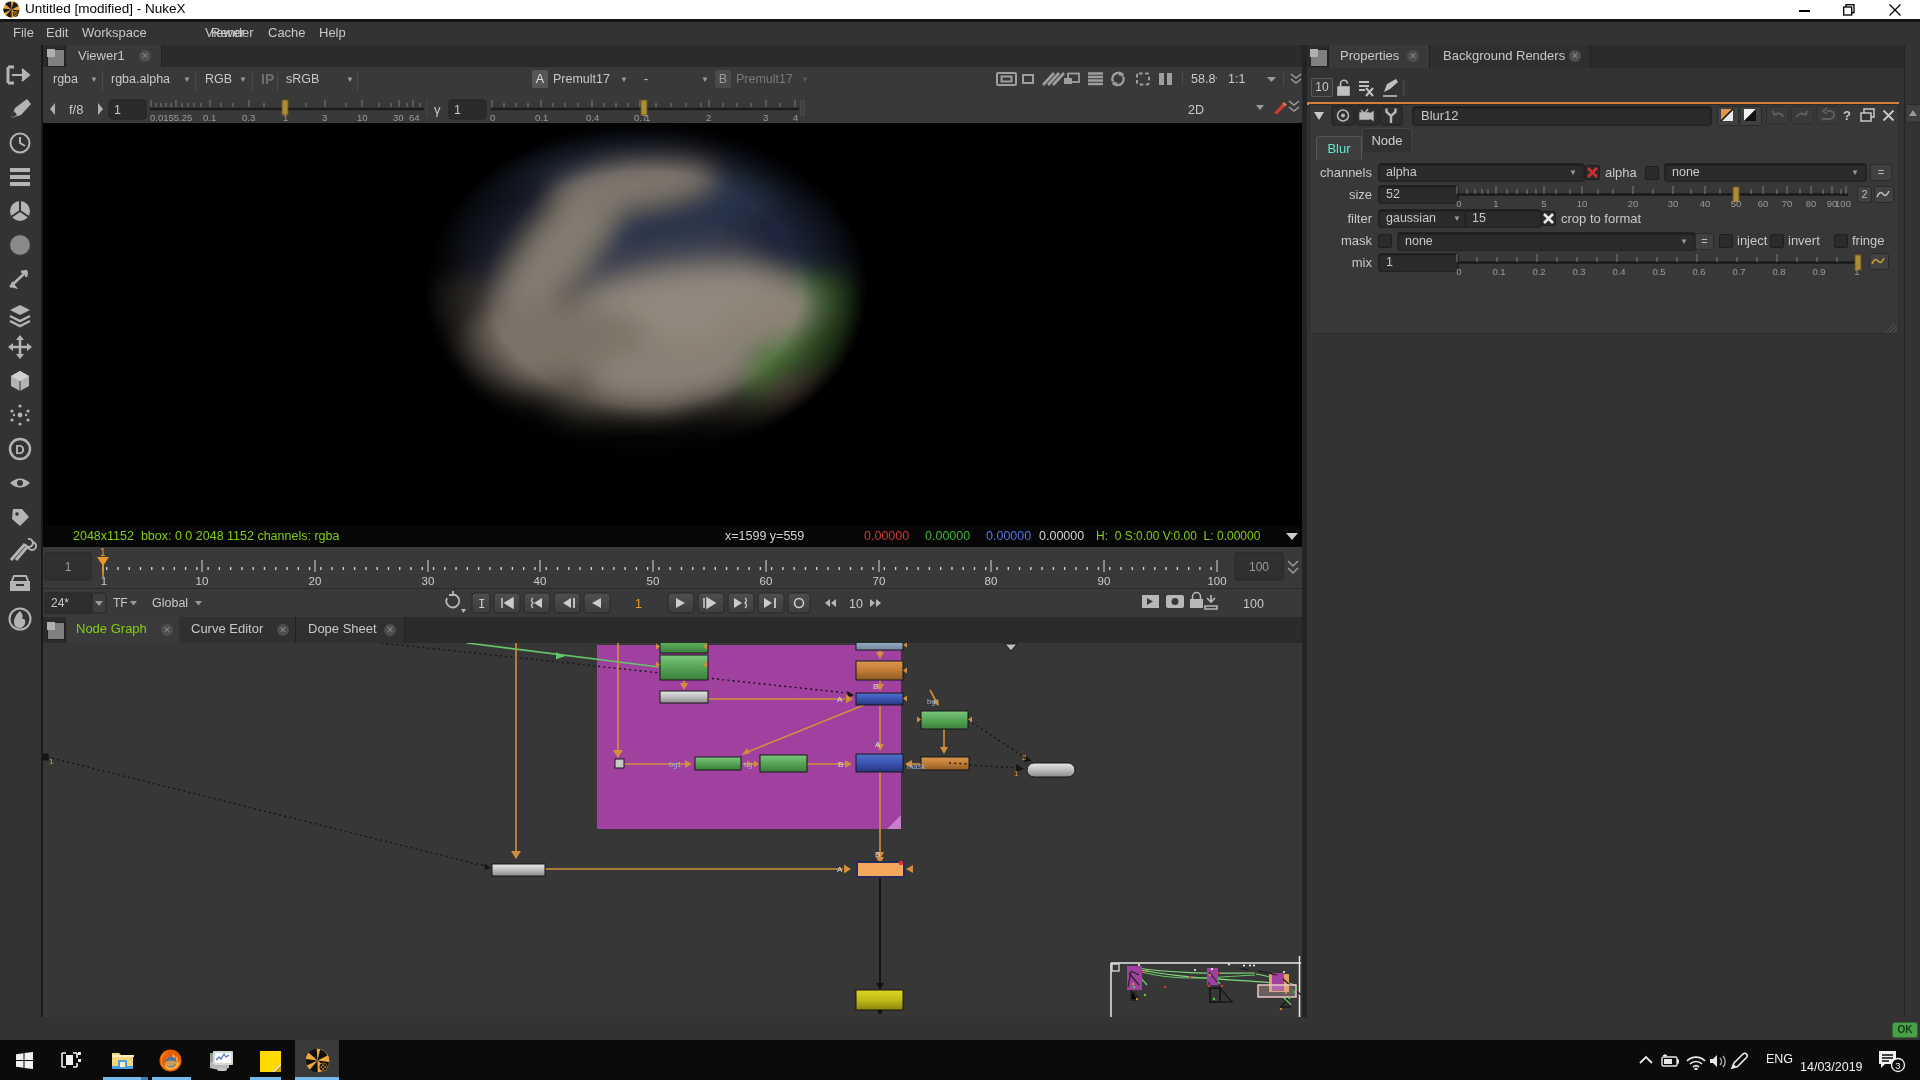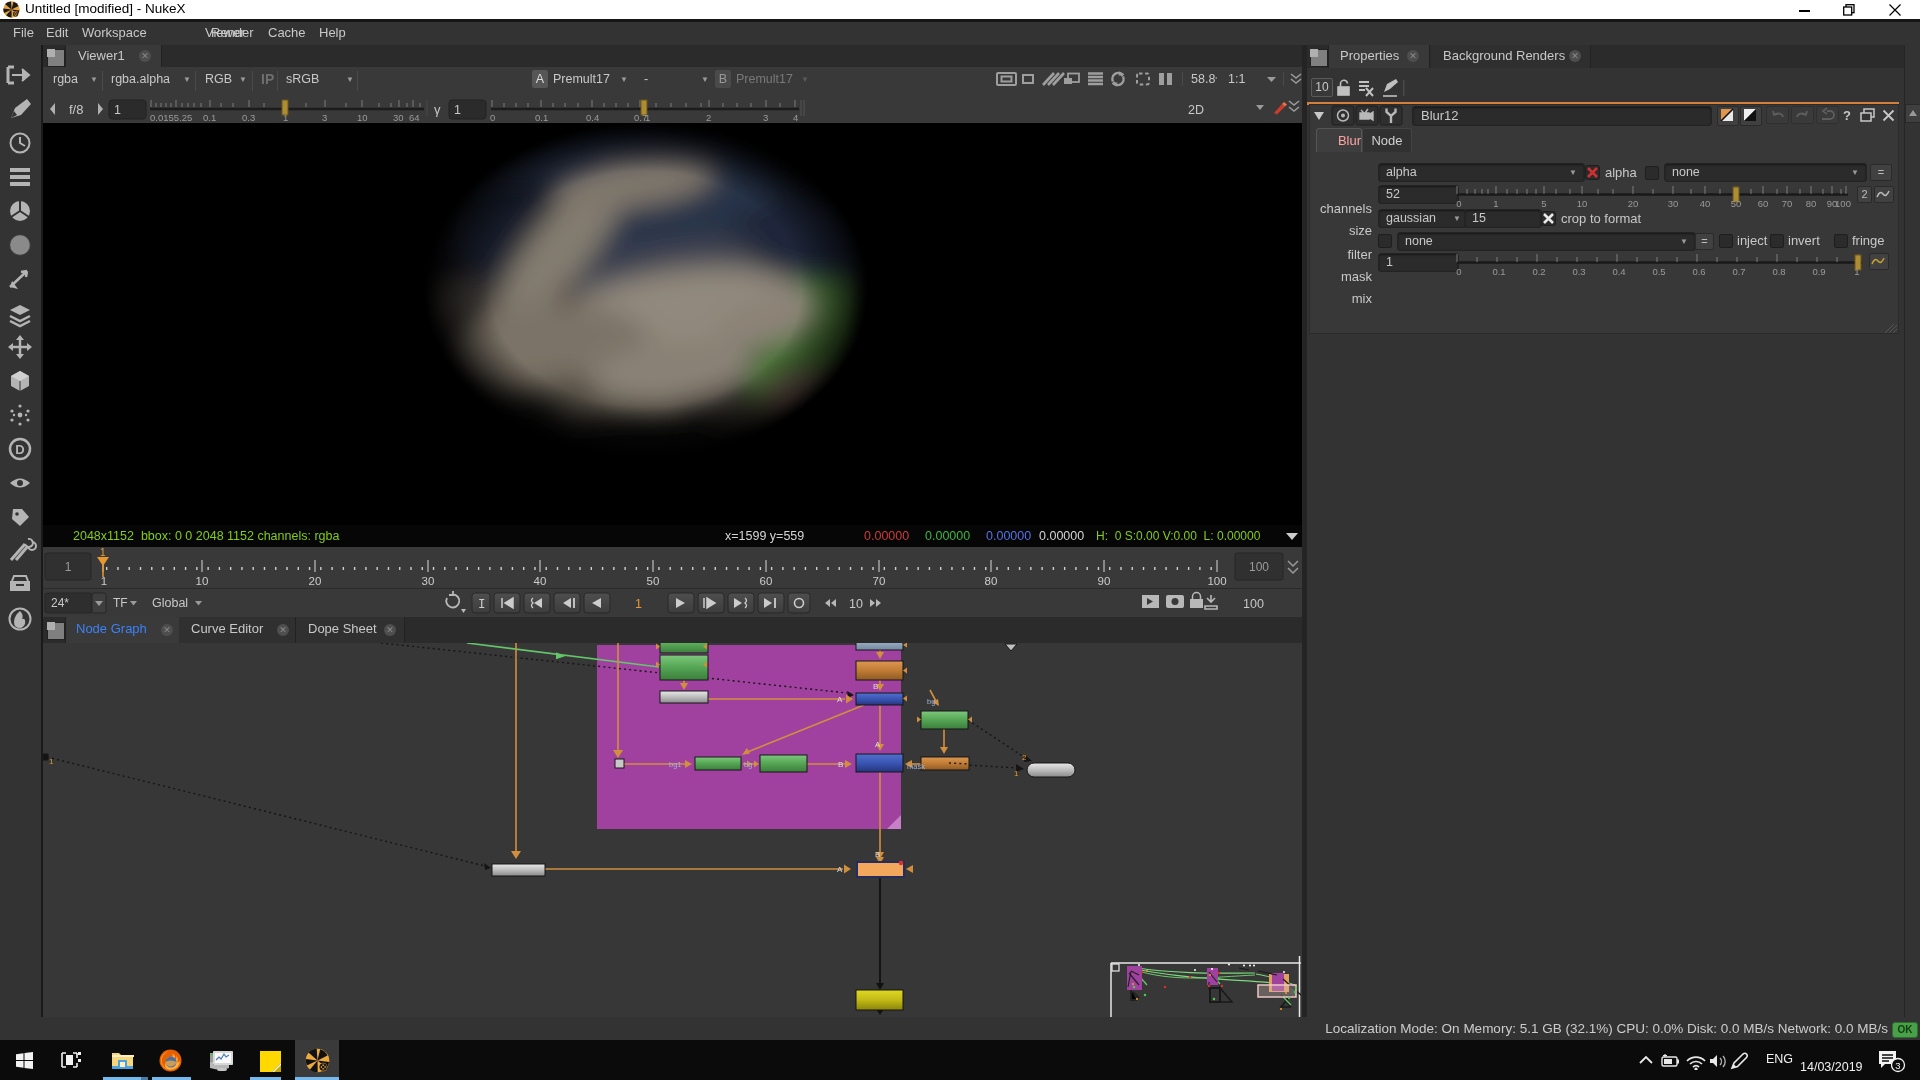--- a/index.html
+++ b/index.html
@@ -6,21 +6,21 @@
   body{width:1920px;height:1080px;position:relative;overflow:hidden;
        font-family:"Liberation Sans",sans-serif;-webkit-font-smoothing:antialiased;}
   .abs{position:absolute;}
   .txt{color:#c8c8c8;font-size:13px;white-space:nowrap;}
   .sep{position:absolute;width:1px;background:#4a4a4a;}
   .dd{position:absolute;color:#c8c8c8;font-size:12.5px;white-space:nowrap;}
   .caret{color:#9a9a9a;font-size:8px;}
   .inbox{position:absolute;background:#2b2b2b;border:1px solid #232323;border-radius:3px;
          box-shadow:inset 0 1px 2px rgba(0,0,0,.5);color:#c8c8c8;font-size:12.5px;}
   .cb{position:absolute;width:12px;height:12px;background:#2b2b2b;border:1px solid #1e1e1e;border-radius:2px;}
-  .lbl{position:absolute;color:#c8c8c8;font-size:13px;text-align:right;white-space:nowrap;margin-top:36px;}
+  .lbl{position:absolute;color:#c8c8c8;font-size:13px;text-align:right;white-space:nowrap;}
 </style>
 </head>
 <body>
 
 <div class="abs" style="left:0;top:0;width:1920px;height:19px;background:#ffffff;">
   <svg class="abs" style="left:3px;top:1px" width="17" height="17" viewBox="0 0 17 17">
     <circle cx="8.5" cy="8.5" r="8.2" fill="#e8a33c"></circle>
     <path d="M8.5 8.5 L2 3 A8.2 8.2 0 0 1 8 0.4 Z" fill="#1a1a1a"></path>
     <path d="M8.5 8.5 L15.5 5 A8.2 8.2 0 0 0 10.5 0.7 Z" fill="#1a1a1a"></path>
     <path d="M8.5 8.5 L1.2 12 A8.2 8.2 0 0 1 0.3 7.5 Z" fill="#1a1a1a"></path>
@@ -397,21 +397,21 @@
       </g>
       <text x="1200" y="19" fill="#c8c8c8" font-size="12.5" font-family="Liberation Sans">100</text>
     </svg>
   </div>
 </div>
 
 <div class="abs" style="left:43px;top:617px;width:1259px;height:26px;background:#2b2b2b;" id="ngtabs">
   <div class="abs" style="left:4px;top:5px;width:16px;height:16px;background:#808080;border:1px solid #222;"></div>
   <div class="abs" style="left:4px;top:5px;width:8px;height:8px;background:#b0b0b0;"></div>
   <div class="abs" style="left:22px;top:0;width:113px;height:26px;background:#3a3a3a;border-left:1px solid #222;border-right:1px solid #222;"></div>
-  <div class="abs" style="left:33px;top:4px;color:#3b82f6;font-size:13px;">Node Graph</div>
+  <div class="abs" style="left:33px;top:4px;color:#84cc16;font-size:13px;">Node Graph</div>
   <div class="abs" style="left:118px;top:7px;width:12px;height:12px;border-radius:6px;background:#4e4e4e;color:#8a8a8a;font-size:9px;text-align:center;line-height:12px;">✕</div>
   <div class="abs" style="left:136px;top:0;width:116px;height:26px;background:#303030;border-right:1px solid #222;"></div>
   <div class="abs txt" style="left:148px;top:4px;">Curve Editor</div>
   <div class="abs" style="left:234px;top:7px;width:12px;height:12px;border-radius:6px;background:#4e4e4e;color:#8a8a8a;font-size:9px;text-align:center;line-height:12px;">✕</div>
   <div class="abs" style="left:253px;top:0;width:108px;height:26px;background:#303030;border-right:1px solid #222;"></div>
   <div class="abs txt" style="left:265px;top:4px;">Dope Sheet</div>
   <div class="abs" style="left:341px;top:7px;width:12px;height:12px;border-radius:6px;background:#4e4e4e;color:#8a8a8a;font-size:9px;text-align:center;line-height:12px;">✕</div>
 </div>
 <div class="abs" style="left:43px;top:643px;width:1259px;height:374px;background:#373737;overflow:hidden;" id="nodegraph">
 <svg width="1259" height="374" viewBox="0 0 1259 374" style="position:absolute;left:0;top:0;">
@@ -690,21 +690,21 @@
   </svg>
   <div class="abs" style="left:536px;top:63px;color:#c8c8c8;font-size:13px;font-weight:bold;">?</div>
   <svg class="abs" style="left:553px;top:63px;" width="16" height="15" viewBox="0 0 16 15">
     <rect x="4" y="1" width="10" height="8" fill="none" stroke="#c8c8c8" stroke-width="1.5"></rect>
     <rect x="1" y="5" width="10" height="8" fill="#333" stroke="#c8c8c8" stroke-width="1.5"></rect>
   </svg>
   <svg class="abs" style="left:575px;top:64px;" width="13" height="13" viewBox="0 0 13 13">
     <path d="M1.5 1.5 L11.5 11.5 M11.5 1.5 L1.5 11.5" stroke="#c8c8c8" stroke-width="1.8"></path>
   </svg>
 
-  <div class="abs" style="left:9px;top:83px;width:44px;height:23px;background:#3e3e3e;border:1px solid #555;border-bottom:none;border-radius:3px 3px 0 0;color:#fca5a5;font-size:13px;text-align:right;line-height:23px;">Blur</div>
+  <div class="abs" style="left:9px;top:91px;width:44px;height:23px;background:#3e3e3e;border:1px solid #555;border-bottom:none;border-radius:3px 3px 0 0;color:#5eead4;font-size:13px;text-align:center;line-height:23px;">Blur</div>
   <div class="abs" style="left:55px;top:83px;width:48px;height:23px;background:#313131;border:1px solid #444;border-bottom:none;border-radius:3px 3px 0 0;color:#d0d0d0;font-size:13px;text-align:center;line-height:23px;">Node</div>
 
   <div class="lbl" style="left:0;top:120px;width:65px;">channels</div>
   <div class="inbox" style="left:71px;top:118px;width:198px;height:17px;line-height:17px;padding-left:7px;">alpha<span style="position:absolute;right:7px;color:#9a9a9a;font-size:8px;">▼</span></div>
   <svg class="abs" style="left:278px;top:120px;" width="15" height="15" viewBox="0 0 15 15">
     <rect x="0.5" y="0.5" width="14" height="14" rx="2" fill="#2b2b2b" stroke="#1e1e1e"></rect>
     <path d="M3 3 L12 12 M12 3 L3 12" stroke="#d03030" stroke-width="2.6"></path>
   </svg>
   <div class="abs txt" style="left:298px;top:120px;">alpha</div>
   <div class="cb" style="left:338px;top:121px;"></div>
@@ -794,21 +794,20 @@
     <path d="M6 9 L14 1 M10 9 L14 5 M2 9 L11 0" stroke="#555" stroke-width="1"></path>
   </svg>
 
   <div class="abs" style="left:597px;top:0;width:16px;height:972px;background:#333;border-left:1px solid #262626;"></div>
   <div class="abs" style="left:598px;top:59px;width:14px;height:17px;background:#3f3f3f;border:1px solid #2a2a2a;">
     <div class="abs" style="left:3px;top:5px;width:0;height:0;border-left:4px solid transparent;border-right:4px solid transparent;border-bottom:6px solid #999;"></div>
   </div>
 </div>
 
 <div class="abs" style="left:0;top:1017px;width:1920px;height:23px;background:#333333;">
-  <div class="abs" style="right:32px;top:4px;color:#cccccc;font-size:13.5px;white-space:nowrap;">Localization Mode: On Memory: 5.1 GB (32.1%) CPU: 0.0% Disk: 0.0 MB/s Network: 0.0 MB/s</div>
   <div class="abs" style="left:1892px;top:5px;width:24px;height:14px;background:#4aa04a;border:1px solid #2c6e2c;border-radius:3px;color:#0e3c0e;font-size:10px;font-weight:bold;text-align:center;line-height:14px;">OK</div>
 </div>
 
 <div class="abs" style="left:0;top:1040px;width:1920px;height:40px;background:#0b0b0b;" id="taskbar">
 
   <svg class="abs" style="left:16px;top:12px;" width="17" height="17" viewBox="0 0 17 17">
     <polygon points="0,2.2 7.5,1.2 7.5,8 0,8" fill="#f2f2f2"></polygon>
     <polygon points="8.5,1 17,0 17,8 8.5,8" fill="#f2f2f2"></polygon>
     <polygon points="0,9 7.5,9 7.5,15.8 0,14.8" fill="#f2f2f2"></polygon>
     <polygon points="8.5,9 17,9 17,17 8.5,16" fill="#f2f2f2"></polygon>

